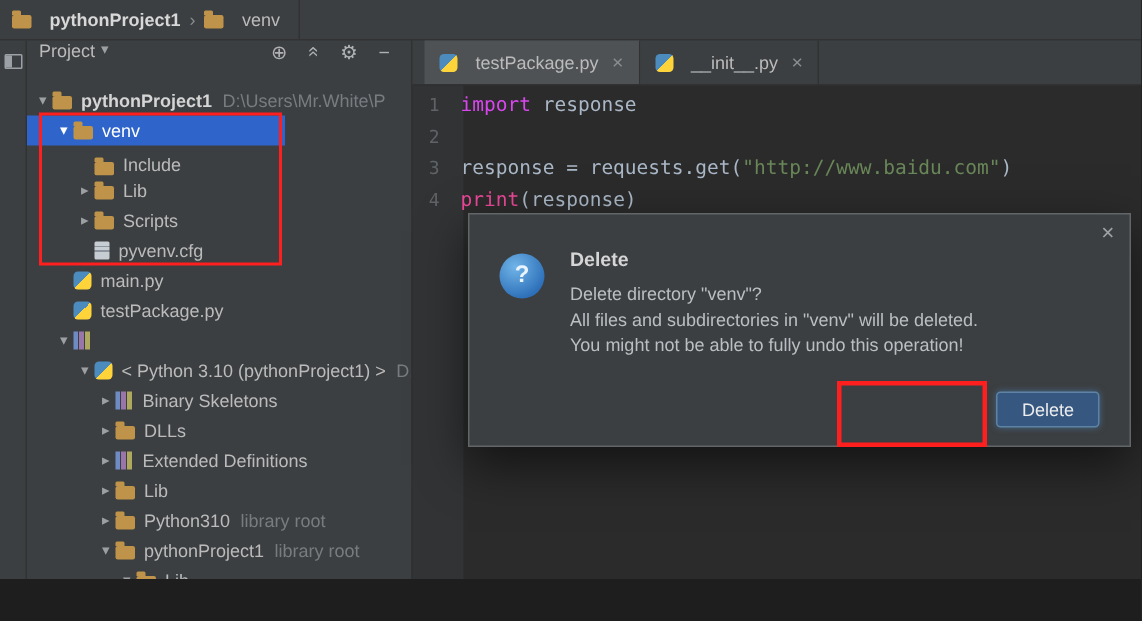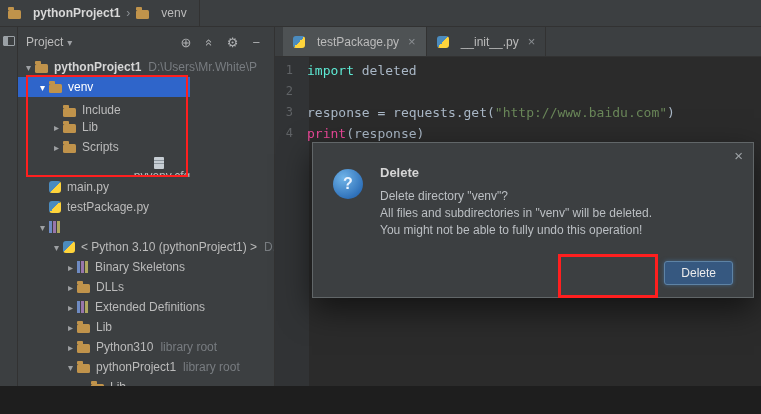--- a/index.html
+++ b/index.html
@@ -34,21 +34,21 @@
   .strip-icon-bottom {
     position:absolute; bottom:5px; left:3px; width:11px; height:10px;
     background:#4E749A; border-radius:1px;
   }
 
   
   .proj-panel {
     position:absolute; left:18px; top:27px; width:257px; height:387px;
     background:#3C3F41; border-right:1px solid #323232; overflow:hidden;
   }
-  .proj-header { height:30px; display:flex; align-items:center; padding:0 8px; }
+  .proj-header { height:30px; display:flex; align-items:flex-start; padding:0 8px; }
   .proj-title { color:#BBBBBB; }
   .proj-caret { color:#9DA0A3; font-size:10px; margin-left:4px; }
   .ph-icons { margin-left:auto; display:flex; gap:14px; align-items:center; color:#AFB1B3; font-size:13px; margin-right:6px; }
   .ph-icons span { cursor:default; }
   .rot90 { display:inline-block; transform:rotate(90deg); }
 
   .tree { position:absolute; top:30px; left:0; right:0; bottom:0; overflow:hidden; }
   .trow { height:20px; display:flex; align-items:center; white-space:nowrap; overflow:hidden; }
   .trow .chev { width:13px; flex:none; color:#9DA0A3; font-size:10px; text-align:center; }
   .trow .tlabel { color:#BBBBBB; }
@@ -87,21 +87,21 @@
   
   .editor-body {
     position:absolute; left:275px; top:57px; right:0; bottom:0;
     background:#2B2B2B; padding-top:3px;
     font-family:"DejaVu Sans Mono","Liberation Mono",monospace; font-size:13px;
   }
   .gutter-bg { position:absolute; left:0; top:0; width:34px; height:100%; background:#313335; }
   .cline { position:relative; height:21px; line-height:21px; white-space:pre; display:flex; }
   .lnum { width:28px; text-align:right; padding-right:10px; color:#606366; flex:none; font-size:12px; }
   .ltext { padding-left:4px; }
-  .seg-kw { color:#5eead4;text-align:right; }
+  .seg-kw { color:#d946ef;text-align:right; }
   .seg-plain { color:#A9B7C6; }
   .seg-str { color:#6A8759; }
   .seg-builtin { color:#ec4899; }
 
   
   .dialog {
     position:absolute; left:312px; top:142px; width:442px; height:156px;
     background:#3C3F41; border:1px solid #616668;
     box-shadow:0 12px 30px rgba(0,0,0,.55); z-index:40;
   }
@@ -175,21 +175,21 @@
         <div class="trow" style="padding-left: 32px;">
           <span class="chev">▸</span>
           <span class="ticon folder"></span>
           <span class="tlabel">Lib</span>
         </div>
         <div class="trow" style="padding-left: 32px;">
           <span class="chev">▸</span>
           <span class="ticon folder"></span>
           <span class="tlabel">Scripts</span>
         </div>
-        <div class="trow" style="padding-left: 32px; flex-direction: column;">
+        <div class="trow" style="padding-left: 32px;">
           <span class="chev"></span>
           <span class="ticon cfg-file"></span>
           <span class="tlabel">pyvenv.cfg</span>
         </div>
         <div class="trow" style="padding-left: 18px;">
           <span class="chev"></span>
           <span class="ticon python-file"></span>
           <span class="tlabel">main.py</span>
         </div>
         <div class="trow" style="padding-left: 18px;">
@@ -261,21 +261,21 @@
     <div class="tab">
       <span class="ticon python"></span>
       <span>__init__.py</span>
       <span class="close">×</span>
     </div>
   </div>
 
   <div class="editor-body">
     <div class="gutter-bg"></div>
     <div style="position:relative;">
-        <div class="cline"><span class="lnum">1</span><span class="ltext"><span class="seg-kw">import</span><span class="seg-plain"> deleted</span></span></div>
+        <div class="cline"><span class="lnum">1</span><span class="ltext"><span class="seg-kw">import</span><span class="seg-plain"> response</span></span></div>
         <div class="cline"><span class="lnum">2</span><span class="ltext"></span></div>
         <div class="cline"><span class="lnum">3</span><span class="ltext"><span class="seg-plain">response = requests.get(</span><span class="seg-str">"http://www.baidu.com"</span><span class="seg-plain">)</span></span></div>
         <div class="cline"><span class="lnum">4</span><span class="ltext"><span class="seg-builtin">print</span><span class="seg-plain">(response)</span></span></div>
       </div>
   </div>
 
   <div class="dialog">
     <span class="dlg-close">×</span>
     <div class="dlg-body">
       <div class="q-icon">?</div>

